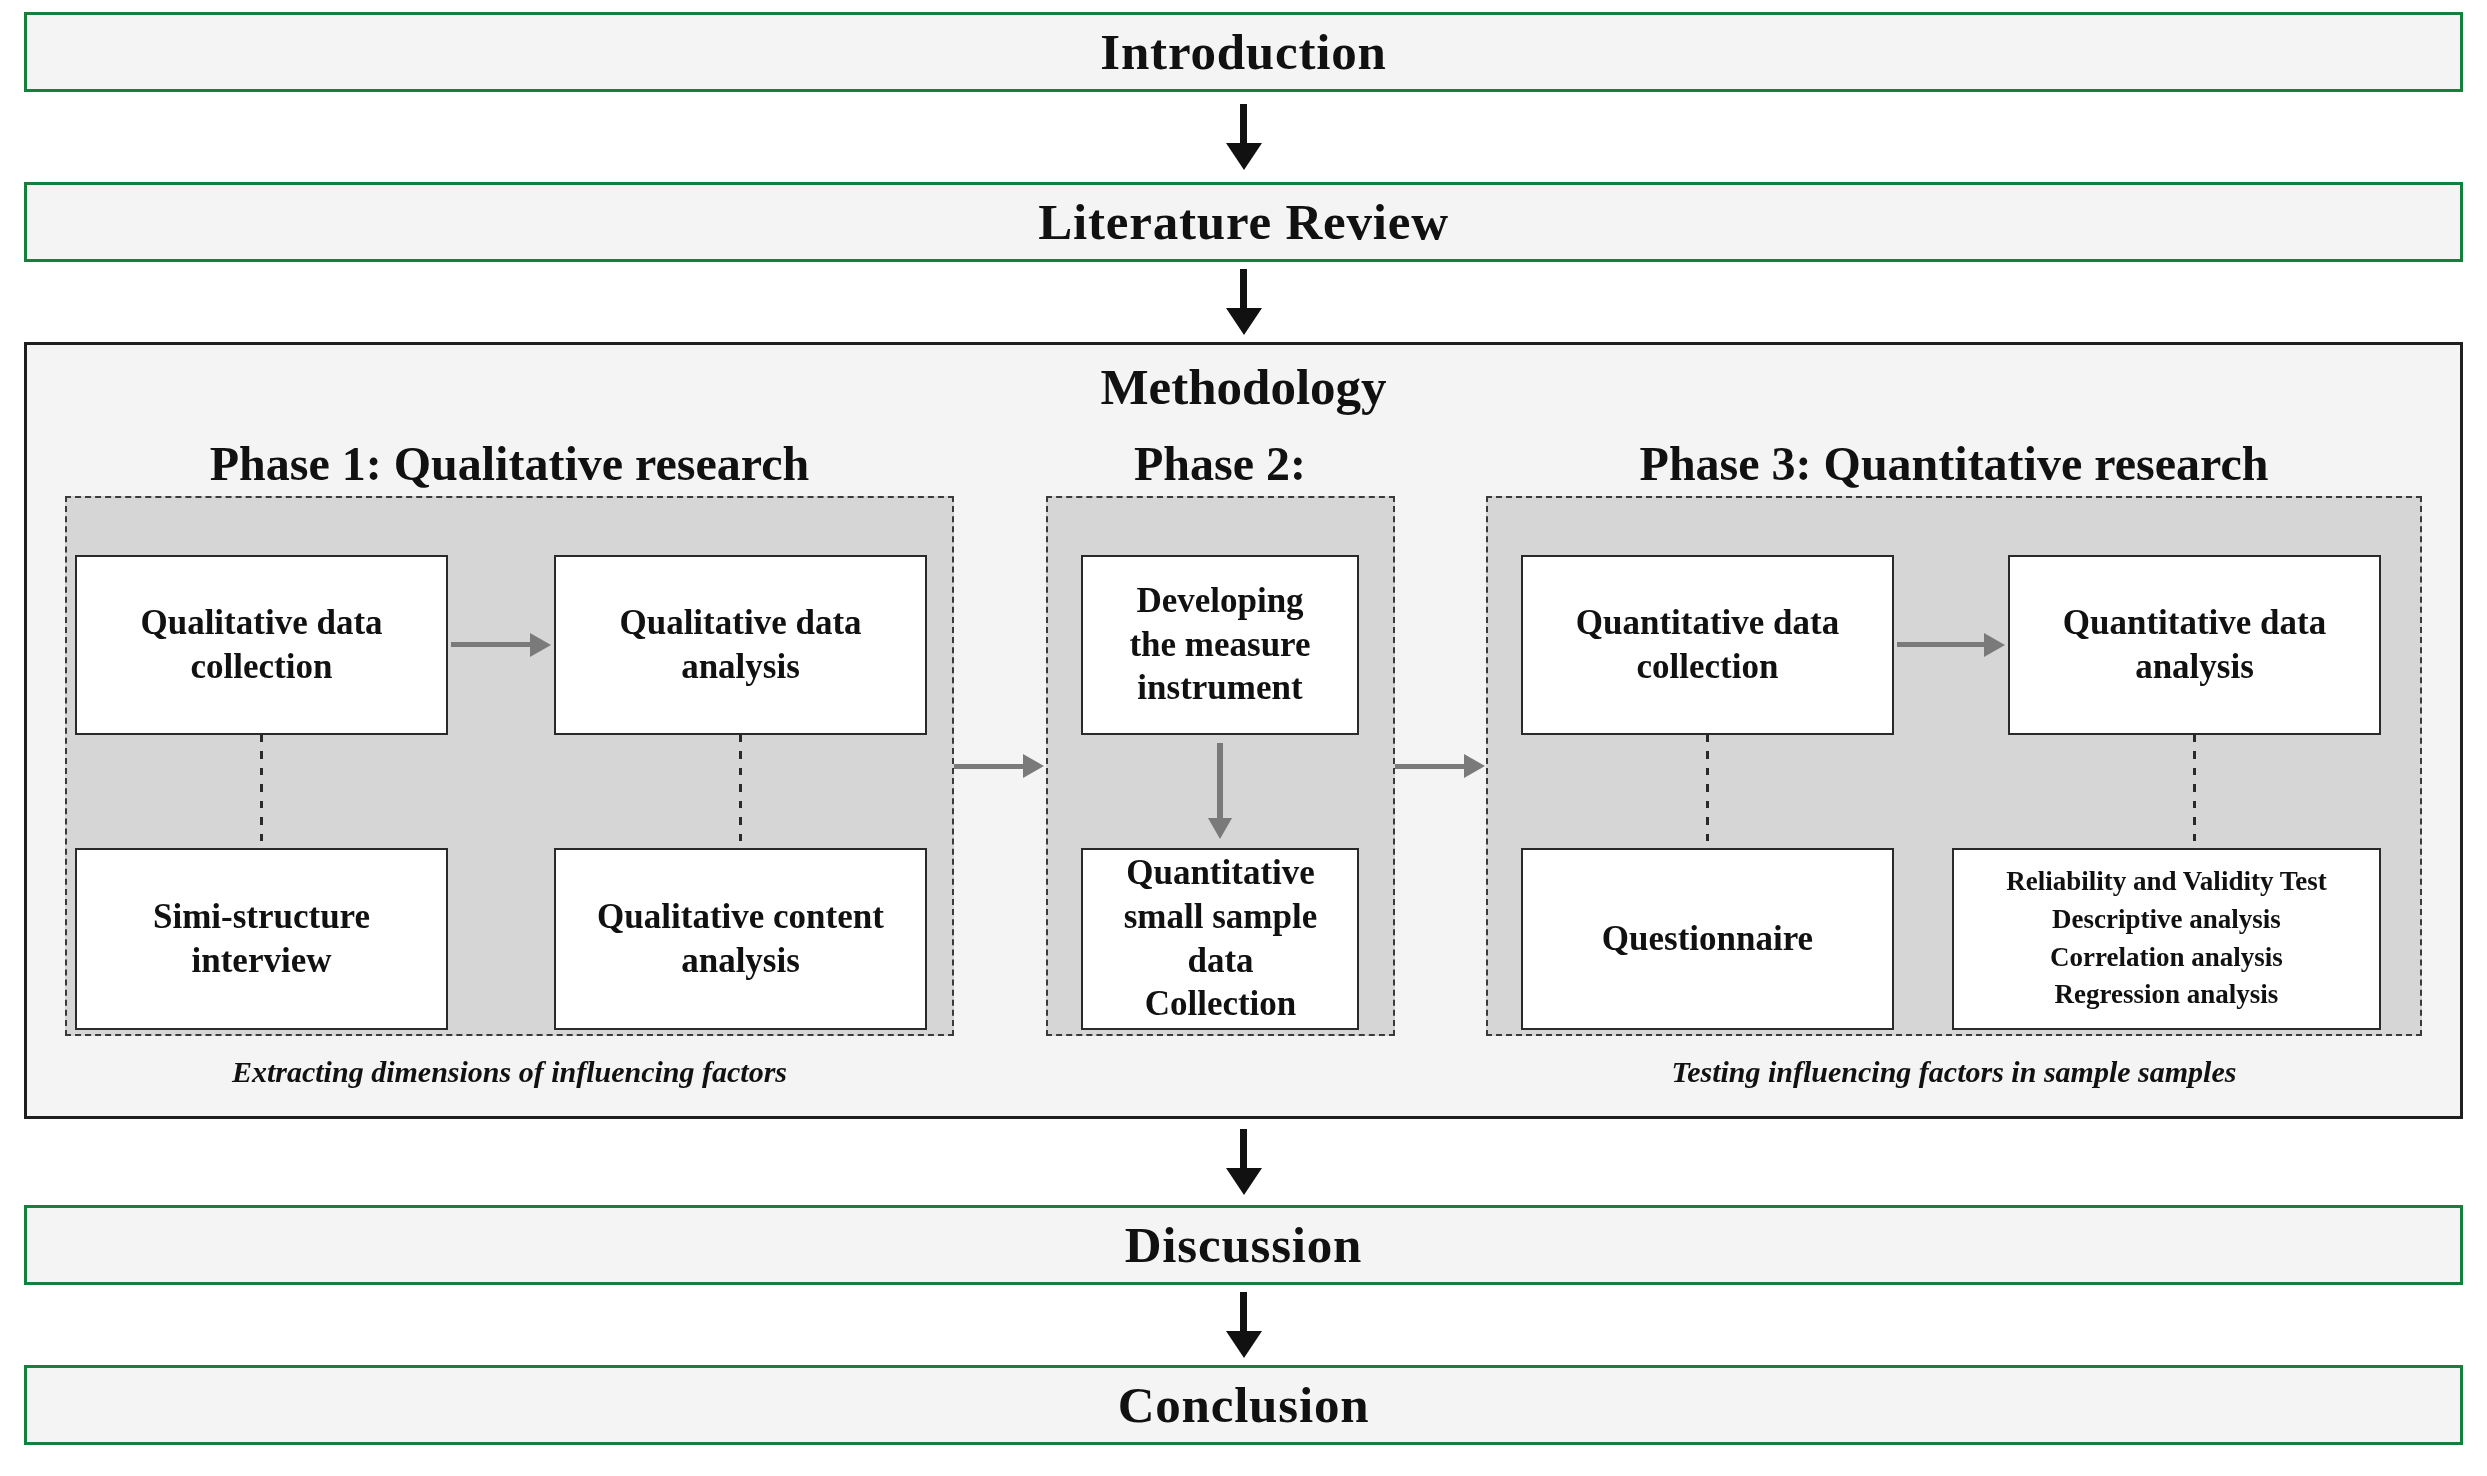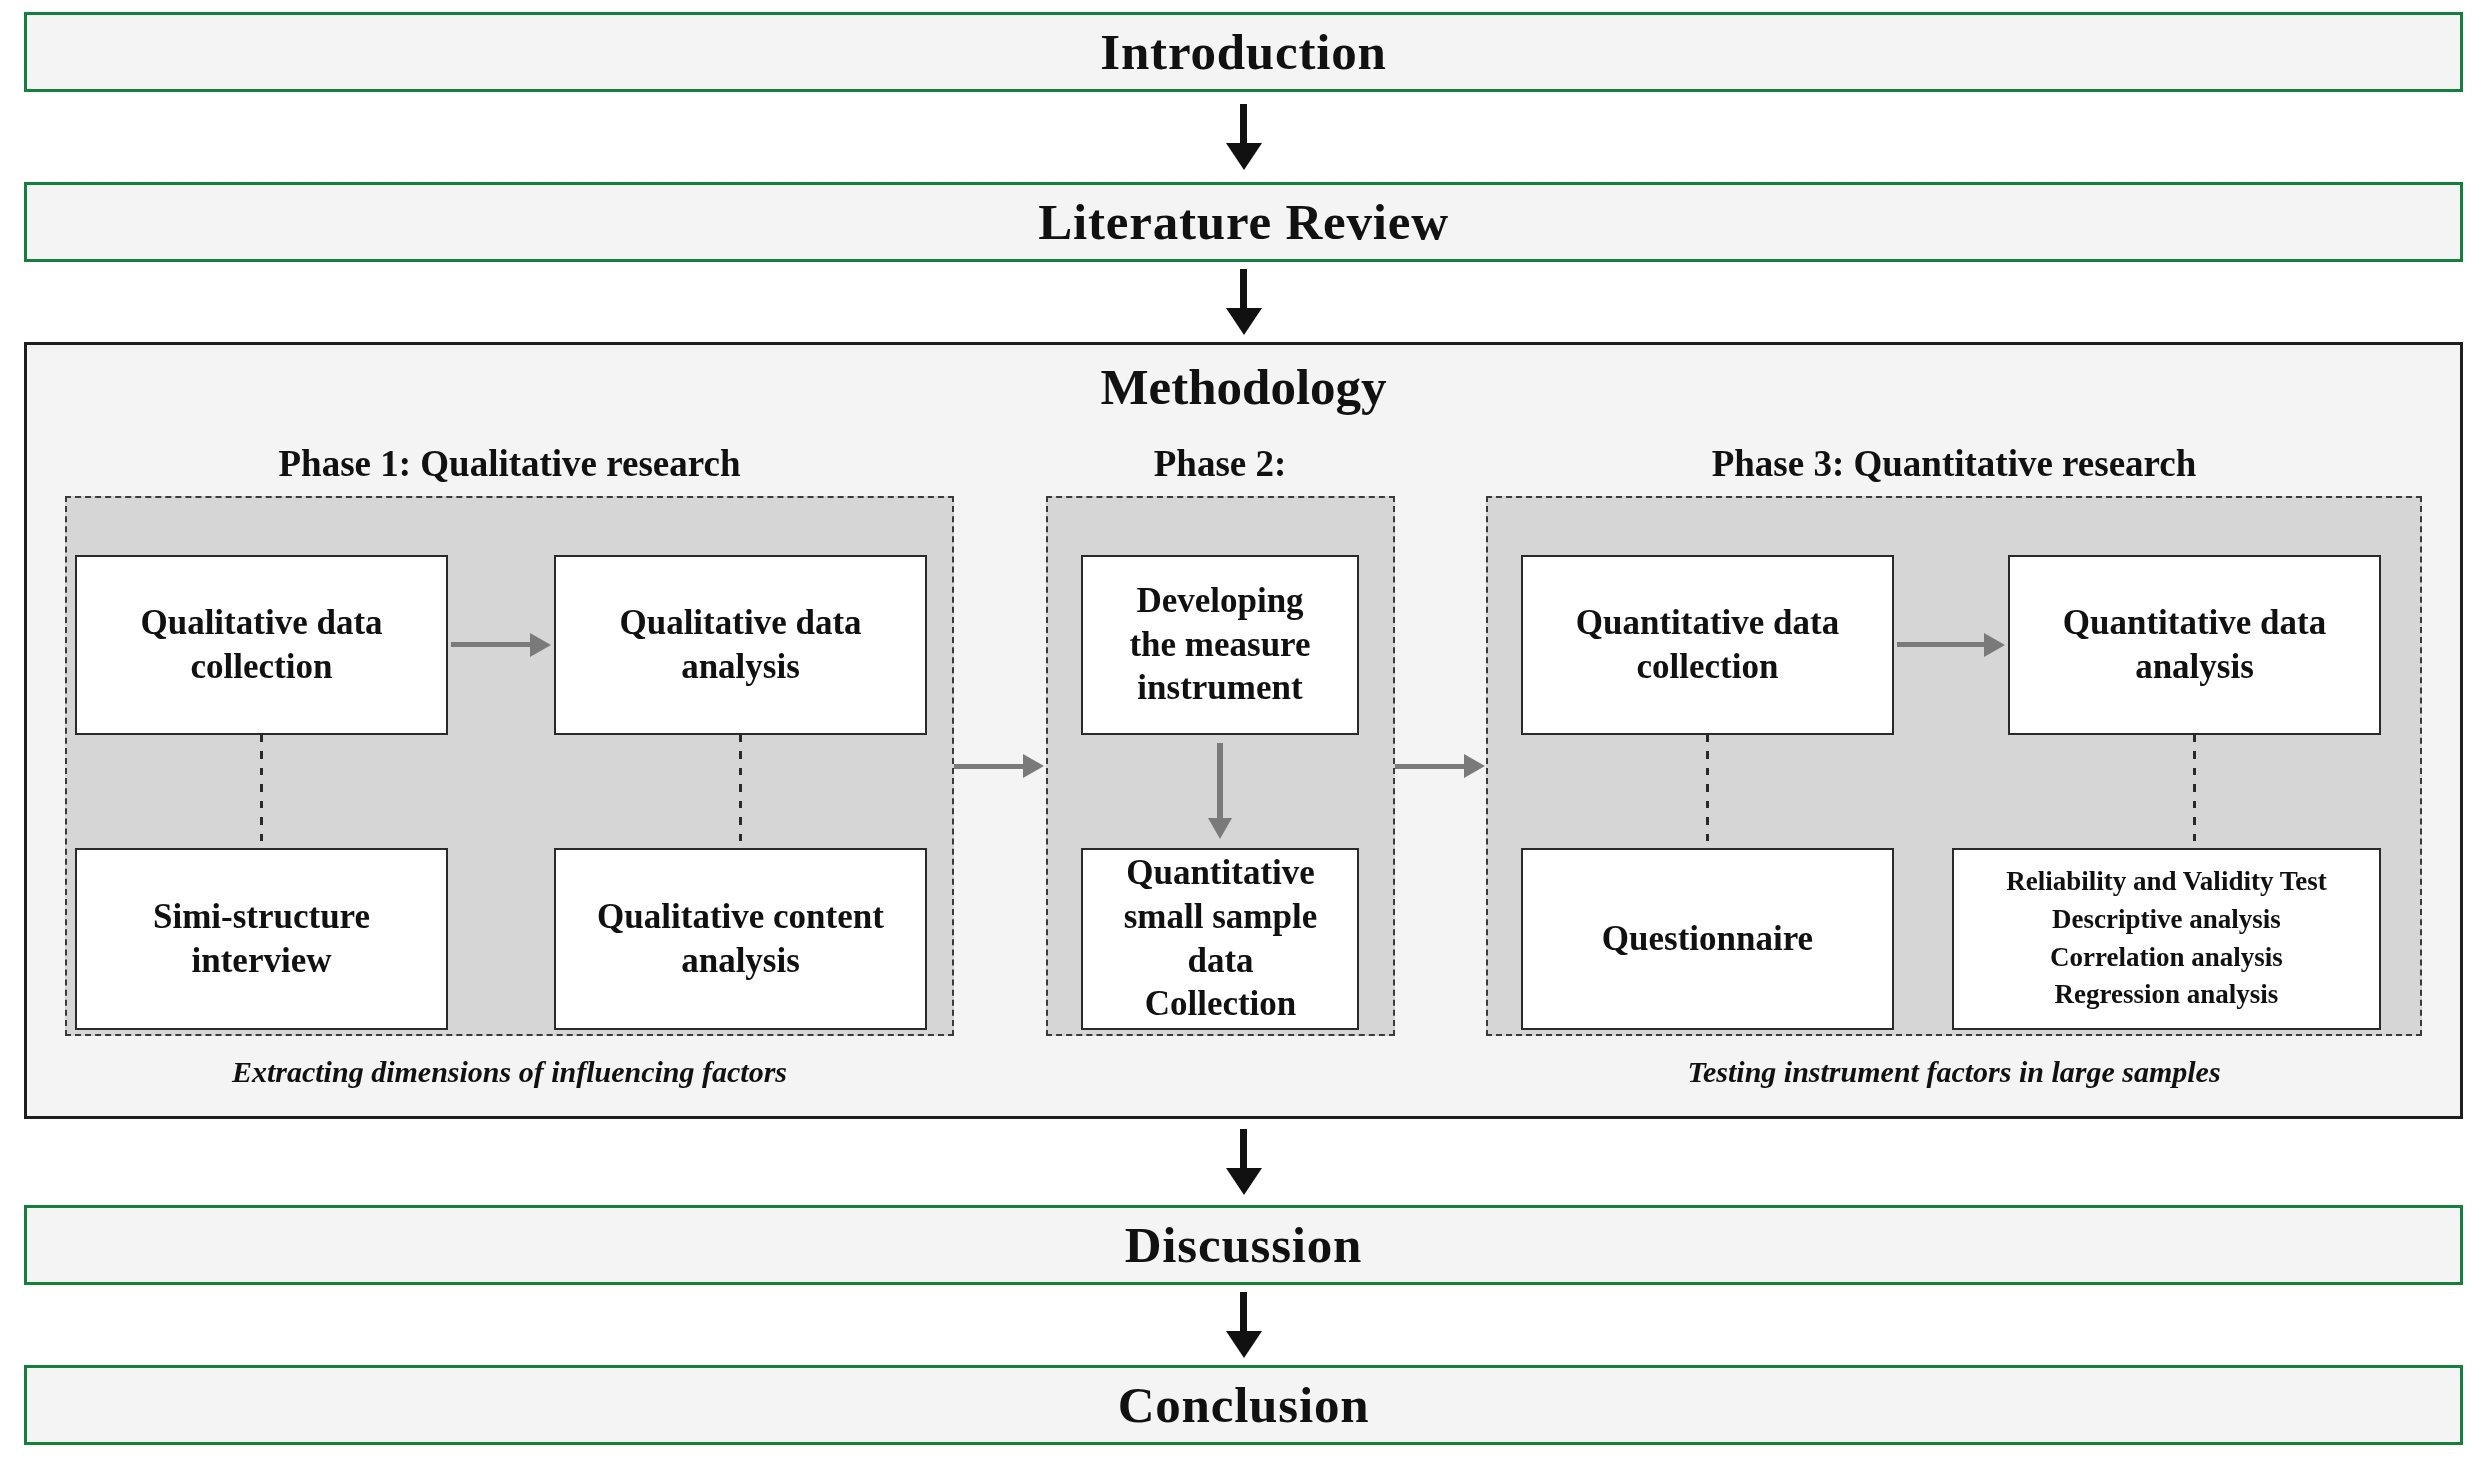--- a/index.html
+++ b/index.html
@@ -69,21 +69,21 @@
     justify-content: space-between;
     align-items: flex-start;
     margin-top: 18px;
   }
   .phase { display: flex; flex-direction: column; }
   .p1 { width: 889px; }
   .p2 { width: 349px; }
   .p3 { width: 936px; justify-content: flex-end; }
   .phase-label {
     text-align: center;
-    font-size: 37px;
+    font-size: 48px;
     font-weight: bold;
     height: 56px;
     line-height: 48px;
   }
   .phase-box {
     background: #d6d6d6;
     border: 2.3px dashed #3a3a3a;
     height: 540px;
   }
   .phase-caption {
@@ -271,21 +271,21 @@
           <div class="wbox ga-r1c3">Quantitative data
 analysis</div>
           <div class="dotted ga-r2c1"></div>
           <div class="dotted ga-r2c3"></div>
           <div class="wbox ga-r3c1">Questionnaire</div>
           <div class="wbox small ga-r3c3">Reliability and Validity Test
 Descriptive analysis
 Correlation analysis
 Regression analysis</div>
         </div>
-        <div class="phase-caption">Testing instrument factors in large samples</div>
+        <div class="phase-caption">Testing influencing factors in sample samples</div>
       </div>
 
       <div class="ip-arrow ipa1">
         <div class="h-shaft"></div>
         <div class="h-head"></div>
       </div>
       <div class="ip-arrow ipa2">
         <div class="h-shaft"></div>
         <div class="h-head"></div>
       </div>

